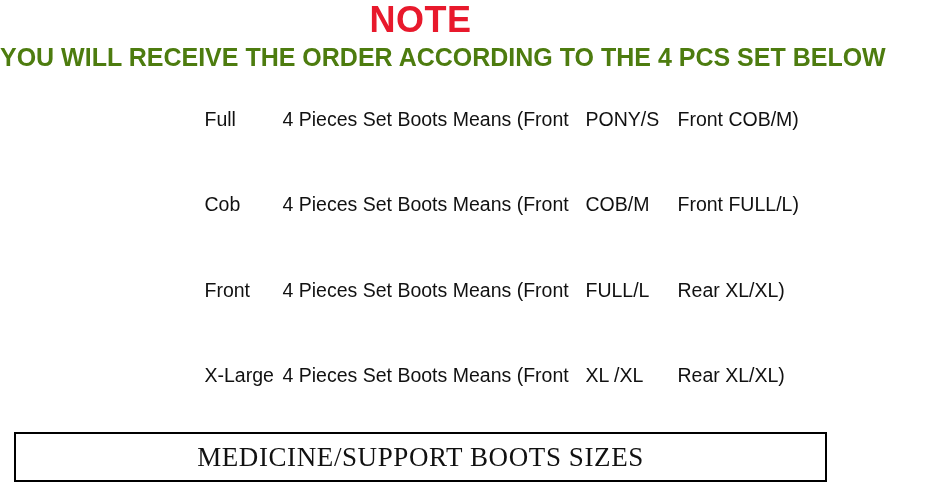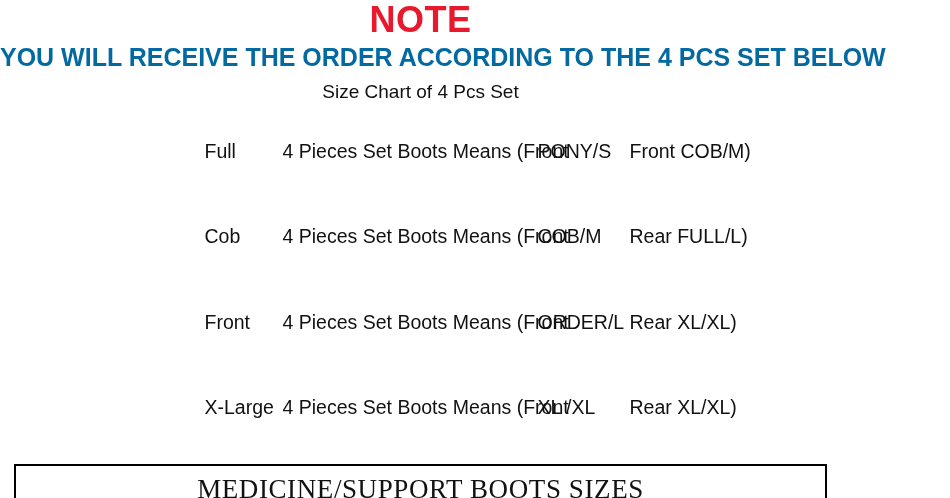--- a/index.html
+++ b/index.html
@@ -26,21 +26,21 @@
     color: #e8192c;
     font-weight: bold;
     font-size: 36px;
     line-height: 40px;
     letter-spacing: 0.5px;
     margin-top: 0px;
     font-family: "Liberation Sans", sans-serif;
   }
   .note-sub {
     text-align: center;
-    color: #0369a1;
+    color: #4d7c0f;
     font-weight: bold;
     font-size: 25px;
     line-height: 30px;
     margin-top: 2px;
     white-space: nowrap;
     font-family: "Liberation Sans", sans-serif;
   }
   .chart-heading {
     text-align: center;
     font-size: 19px;
@@ -63,20 +63,21 @@
     display: inline-block;
     width: 78px;
   }
   .size-line .c-means {
     display: inline-block;
     width: 255px;
   }
   .size-line .c-front {
     display: inline-block;
     width: 92px;
+    margin-left: 48px;
   }
   .size-line .c-rear {
     display: inline-block;
   }
   .band {
     margin: 14px 14px 0 14px;
     border: 2px solid #000;
     height: 46px;
     display: flex;
     align-items: center;
@@ -90,31 +91,30 @@
   }
 </style>
 </head>
 <body>
 
 <div class="page">
 
   <div class="note-title">NOTE</div>
   <div class="note-sub">YOU WILL RECEIVE THE ORDER ACCORDING TO THE 4 PCS SET BELOW</div>
 
-  <div class="chart-heading">Size Chart of 4 Pcs Set</div>
 
   <div class="size-lines">
     <div class="size-line">
       <span class="c-label">Full</span><span class="c-means">4 Pieces Set Boots Means (Front</span><span class="c-front">PONY/S</span><span class="c-rear">Front COB/M)</span>
     </div>
     <div class="size-line">
-      <span class="c-label">Cob</span><span class="c-means">4 Pieces Set Boots Means (Front</span><span class="c-front">COB/M</span><span class="c-rear">Rear FULL/L)</span>
+      <span class="c-label">Cob</span><span class="c-means">4 Pieces Set Boots Means (Front</span><span class="c-front">COB/M</span><span class="c-rear">Front FULL/L)</span>
     </div>
     <div class="size-line">
-      <span class="c-label">Front</span><span class="c-means">4 Pieces Set Boots Means (Front</span><span class="c-front">ORDER/L</span><span class="c-rear">Rear XL/XL)</span>
+      <span class="c-label">Front</span><span class="c-means">4 Pieces Set Boots Means (Front</span><span class="c-front">FULL/L</span><span class="c-rear">Rear XL/XL)</span>
     </div>
     <div class="size-line">
       <span class="c-label">X-Large</span><span class="c-means">4 Pieces Set Boots Means (Front</span><span class="c-front">XL /XL</span><span class="c-rear">Rear XL/XL)</span>
     </div>
   </div>
 
   <div class="band">
     <span class="band-text">MEDICINE/SUPPORT BOOTS SIZES</span>
   </div>
 

